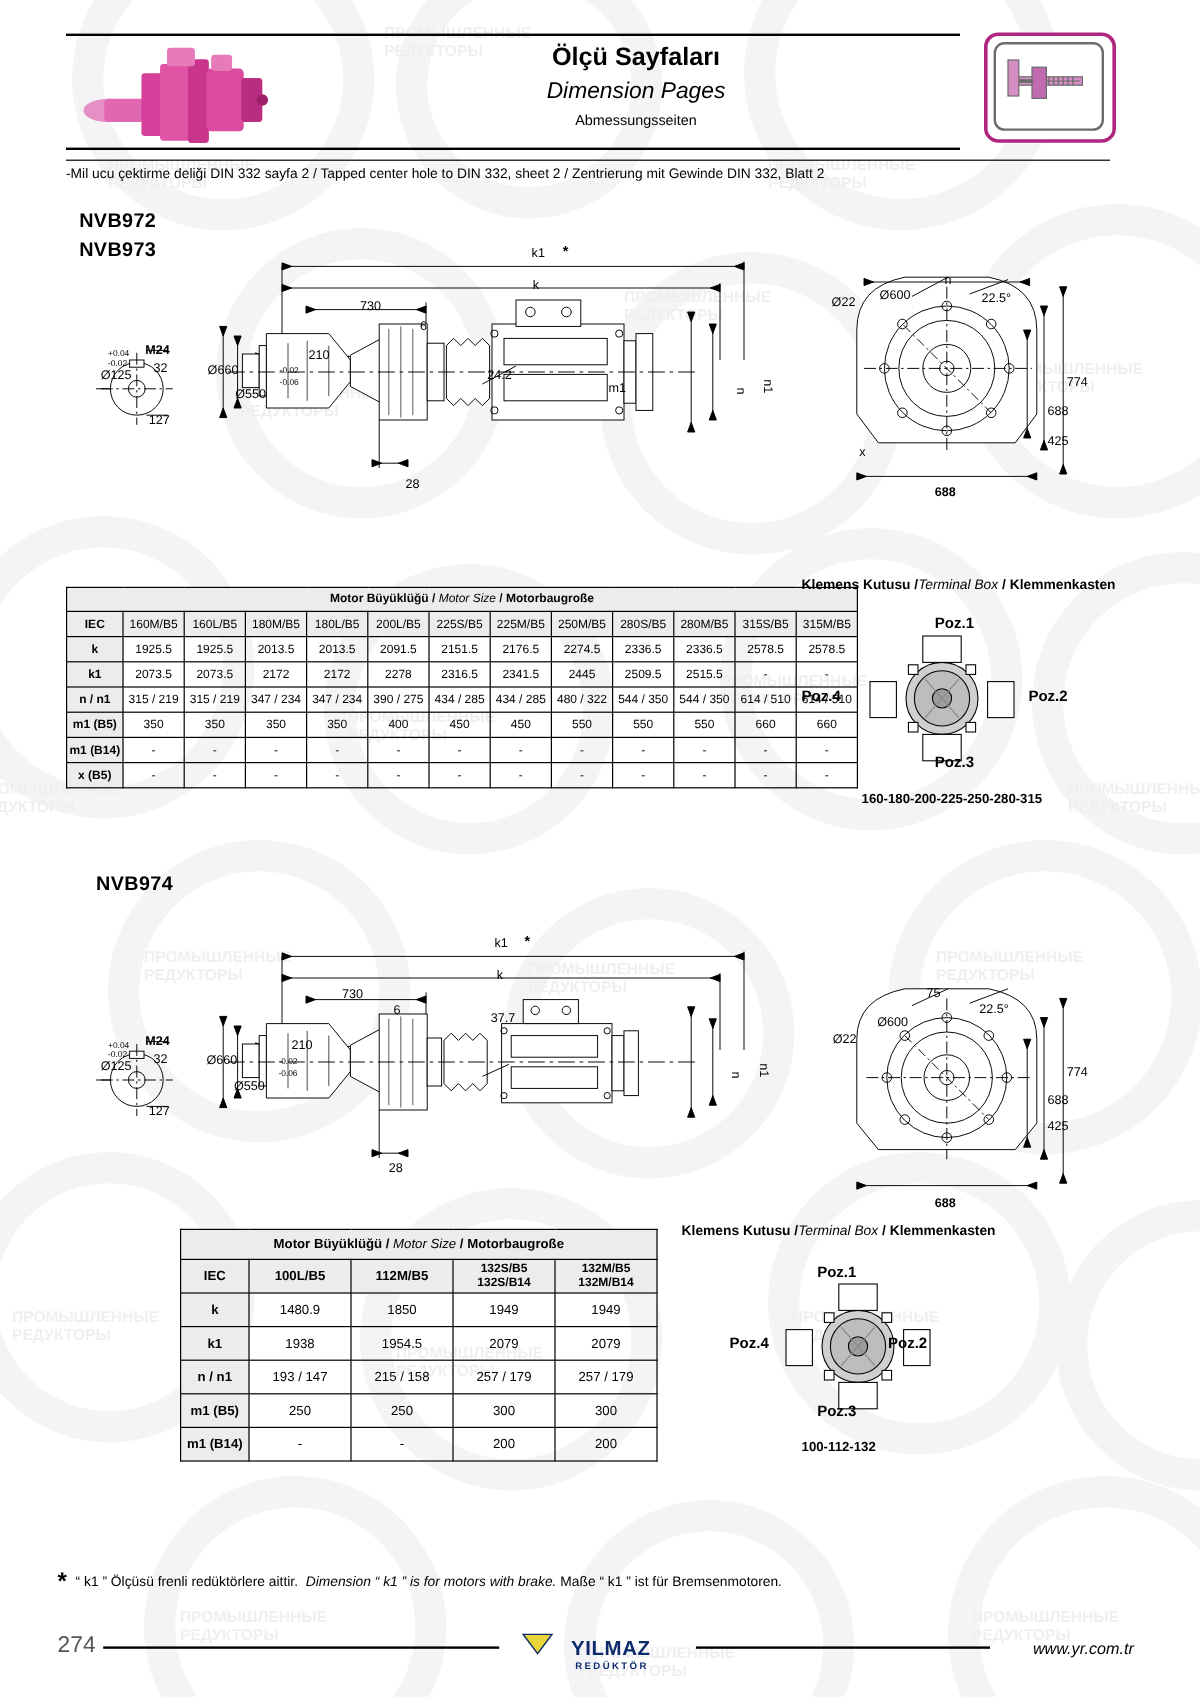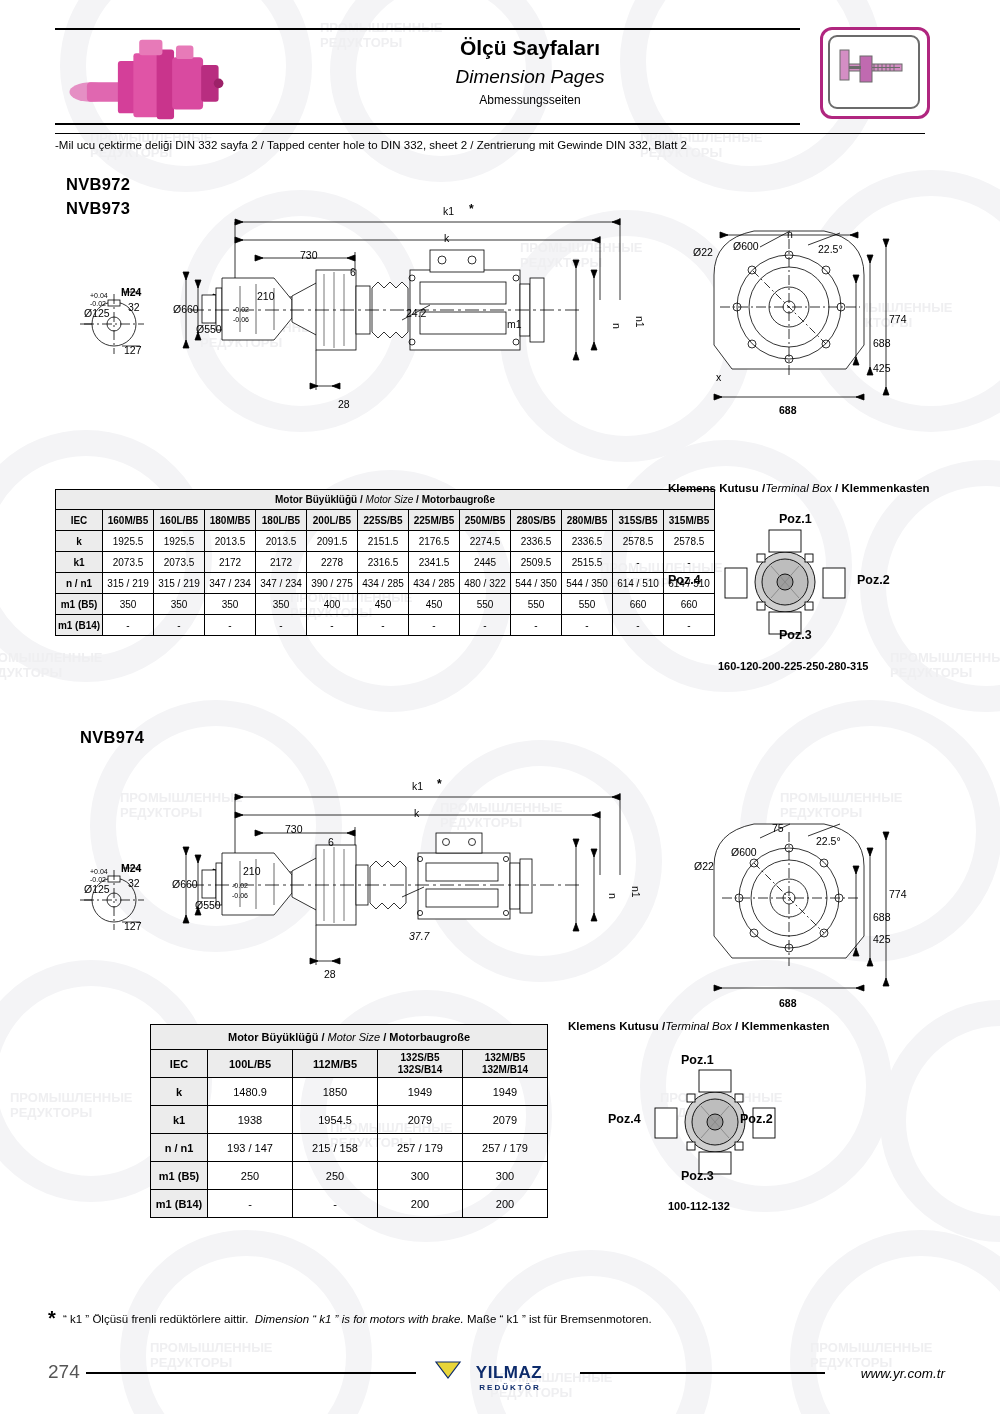--- a/index.html
+++ b/index.html
@@ -33,21 +33,21 @@
   
   .model{position:absolute;font-size:16.5px;font-weight:bold;letter-spacing:.3px;}
 
   
   table{border-collapse:collapse;position:absolute;font-size:10px;}
   table td,table th{border:1px solid #000;text-align:center;vertical-align:middle;padding:0;font-weight:normal;}
   .t1{left:55px;top:489px;}
   .t1 td,.t1 th{height:20px;}
   .t1 .lbl{width:46px;font-weight:bold;background:#ececec;}
   .t1 .col{width:50px;}
-  .t1 .hdr{font-weight:bold;background:#ececec;}
+  .t1 .hdr{font-weight:normal;background:#ececec;}
   .t1 .top{font-weight:bold;background:#ececec;height:19px;}
   .t1 .top i{font-style:italic;font-weight:normal;}
 
   .t2{left:150px;top:1024px;}
   .t2 td,.t2 th{height:27px;}
   .t2 .lbl{width:56px;font-weight:bold;background:#ececec;}
   .t2 .col{width:84px;}
   .t2 .hdr{font-weight:bold;background:#ececec;font-size:11px;}
   .t2 .top{font-weight:bold;background:#ececec;height:24px;font-size:11px;}
   .t2 .top i{font-style:italic;font-weight:normal;}
@@ -411,20 +411,35 @@
       <td>-</td>
       <td>-</td>
       <td>-</td>
       <td>-</td>
       <td>-</td>
       <td>-</td>
       <td>-</td>
       <td>-</td>
       <td>-</td>
     </tr>
+    <tr>
+      <td class="lbl">x (B5)</td>
+      <td>-</td>
+      <td>-</td>
+      <td>-</td>
+      <td>-</td>
+      <td>-</td>
+      <td>-</td>
+      <td>-</td>
+      <td>-</td>
+      <td>-</td>
+      <td>-</td>
+      <td>-</td>
+      <td>-</td>
+    </tr>
   </tbody>
     </table>
 
   <div class="tb-title" style="left:668px;top:482px;">
     <span>Klemens Kutusu</span> /<i>Terminal Box</i> / <span>Klemmenkasten</span>
   </div>
   <svg style="left:715px;top:520px;" width="140" height="125" viewBox="0 0 140 125">
     <g stroke="#000" fill="none" stroke-width="0.9">
       <circle cx="70" cy="62" r="30" fill="#cfcfcf"></circle>
       <circle cx="70" cy="62" r="23" fill="#bdbdbd"></circle>
@@ -437,21 +452,21 @@
       <rect x="42" y="34" width="8" height="8" fill="#fff"></rect>
       <rect x="90" y="82" width="8" height="8" fill="#fff"></rect>
       <rect x="42" y="82" width="8" height="8" fill="#fff"></rect>
       <path d="M56 46 l28 32 M56 78 l28 -32" stroke="#888"></path>
     </g>
   </svg>
   <div class="poz" style="left:779px;top:512px;">Poz.1</div>
   <div class="poz" style="left:857px;top:573px;">Poz.2</div>
   <div class="poz" style="left:779px;top:628px;">Poz.3</div>
   <div class="poz" style="left:668px;top:573px;">Poz.4</div>
-  <div class="tb-foot" style="left:718px;top:660px;">160-120-200-225-250-280-315</div>
+  <div class="tb-foot" style="left:718px;top:660px;">160-180-200-225-250-280-315</div>
 
   <div class="model" style="left:80px;top:728px;">NVB974</div>
 
   <svg style="left:180px;top:775px;" width="470" height="230" viewBox="0 0 470 230">
     <g stroke="#000" fill="none" stroke-width="0.8">
       <line x1="55" y1="22" x2="440" y2="22"></line>
       <path d="M55 19 l8 3 l-8 3 z" fill="#000"></path>
         <path d="M440 19 l-8 3 l8 3 z" fill="#000"></path>
       <line x1="55" y1="40" x2="420" y2="40"></line>
       <path d="M55 37 l8 3 l-8 3 z" fill="#000"></path>
@@ -512,21 +527,21 @@
   <div class="dim" style="left:412px;top:780px;">k1</div>
   <div class="dimb" style="left:437px;top:777px;font-size:12px;">*</div>
   <div class="dim" style="left:414px;top:807px;">k</div>
   <div class="dim" style="left:285px;top:823px;">730</div>
   <div class="dim" style="left:328px;top:836px;">6</div>
   <div class="dim" style="left:243px;top:865px;">210</div>
   <div class="dim" style="left:172px;top:878px;">Ø660</div>
   <div class="dim" style="left:195px;top:899px;">Ø550</div>
   <div class="dim" style="left:232px;top:882px;font-size:7px;">-0.02</div>
   <div class="dim" style="left:232px;top:892px;font-size:7px;">-0.06</div>
-  <div class="dim" style="left:409px;top:930px;font-style:italic;">37.7</div>
+  <div class="dim" style="left:409px;top:843px;">37.7</div>
   <div class="dim" style="left:607px;top:893px;writing-mode:vertical-rl;">n</div>
   <div class="dim" style="left:630px;top:886px;writing-mode:vertical-rl;">n1</div>
   <div class="dim" style="left:324px;top:968px;">28</div>
 
   <svg style="left:70px;top:856px;" width="90" height="90" viewBox="0 0 90 90">
     <g stroke="#000" fill="none" stroke-width="0.8">
       <circle cx="44" cy="44" r="22"></circle>
       <circle cx="44" cy="44" r="7"></circle>
       <rect x="38" y="20" width="12" height="6" fill="#fff"></rect>
       <line x1="14" y1="44" x2="74" y2="44" stroke-dasharray="10 3 2 3"></line>

